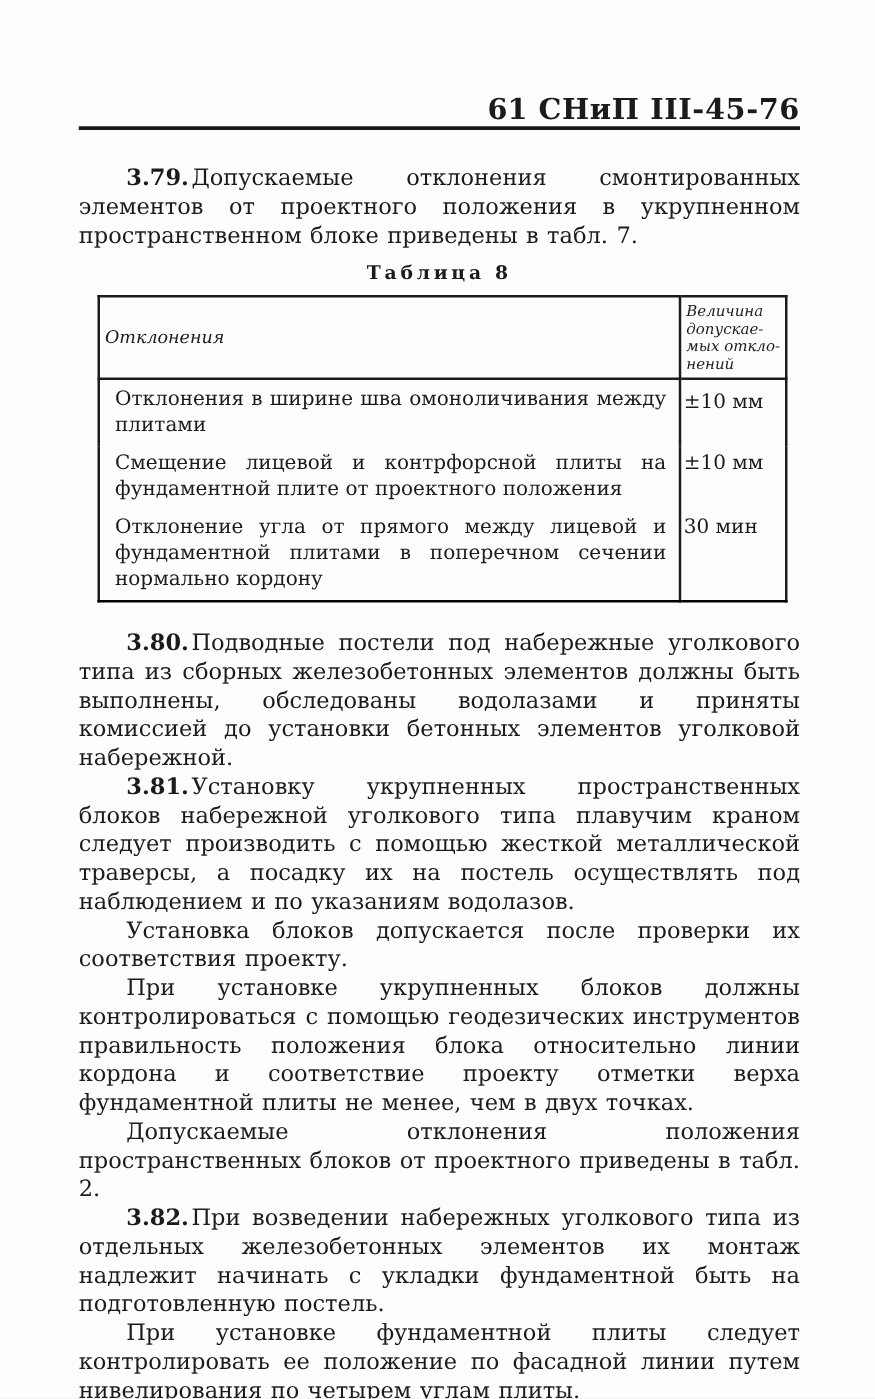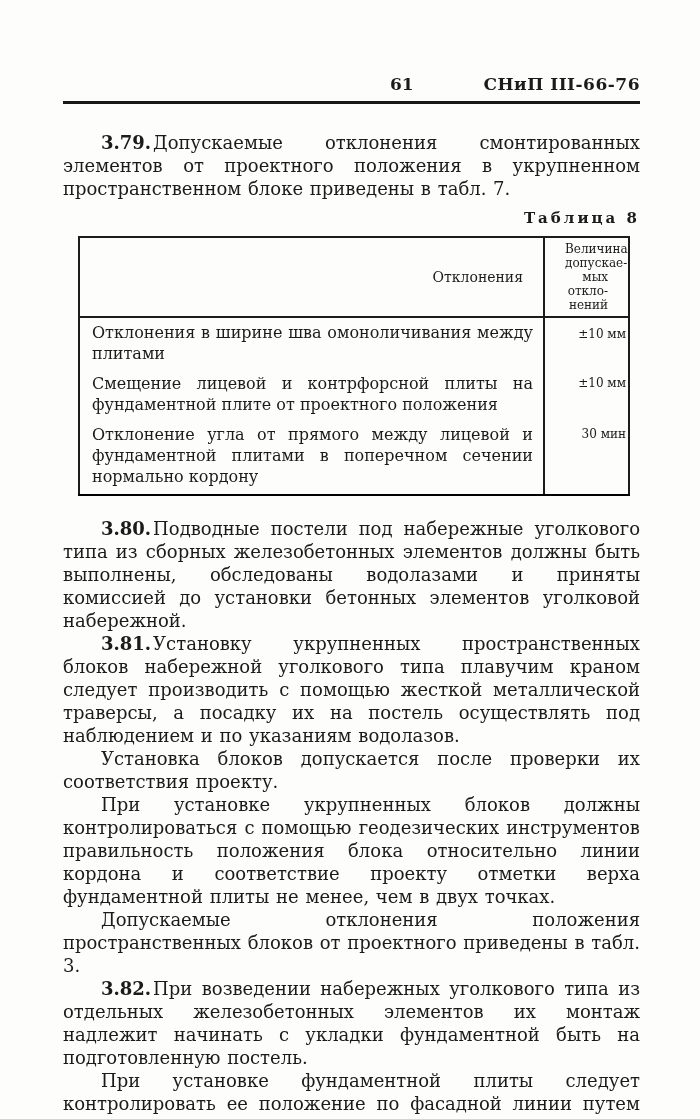--- a/index.html
+++ b/index.html
@@ -6,94 +6,95 @@
   .page{
     width:700px;height:1119px;
     background:#fdfdfb;
     box-sizing:border-box;
     padding:74px 60px 0 63px;
     font-family:"DejaVu Serif","Liberation Serif",serif;
     color:#1b1b1b;
     position:relative;
     overflow:hidden;
   }
-  .page-header{position:relative;height:24px;font-weight:bold;font-size:17px;}
+  .page-header{position:relative;height:24px;font-weight:bold;font-size:23px;}
   .page-num{position:absolute;left:327px;top:0;}
   .doc-code{position:absolute;right:0;top:0;letter-spacing:0.5px;}
   .header-rule{border-top:3px solid #181818;margin-top:3px;}
   .para{
     text-align:justify;
     text-indent:38px;
     font-size:18px;
     line-height:23px;
     margin:0;
     word-spacing:1px;
   }
   .para b.num{font-weight:bold;}
   .para b.num:not(:empty){padding-right:2px;}
   .para-379{margin-top:27px;}
   .table-caption{
-    text-align:right;
+    text-align:center;
     font-weight:bold;
     font-size:15px;
     letter-spacing:3px;
     margin-top:9px;
   }
   table.dev-table{
     border-collapse:collapse;
     table-layout:fixed;
     width:550px;
     margin-left:15px;
     margin-top:9px;
   }
   .dev-table col.c1{width:465px;}
   .dev-table col.c2{width:85px;}
   .dev-table th,.dev-table td{border:2px solid #1c1c1c;}
   .dev-table th{
     font-weight:normal;
     vertical-align:middle;
-    text-align:right;
-    padding:4px 20px;
+    text-align:left;
+    padding:4px 4px;
+    font-style:italic;
   }
   .th-dev{font-size:14px;}
   .th-val{
     font-size:12px;
     line-height:14px;
     white-space:pre-line;
     padding:3px 1px;
   }
   .dev-table td{
     vertical-align:top;
     font-size:16px;
     line-height:21px;
   }
   td.t-dev{
     text-align:justify;
     padding:4px 10px 7px 12px;
     border-top:none;border-bottom:none;
   }
   td.t-val{
-    text-align:right;
+    text-align:left;
     padding:6px 2px;
     border-top:none;border-bottom:none;
-    font-size:12px;
+    font-size:16px;
   }
   .dev-table tbody tr:first-child td{border-top:2px solid #a16207;}
   .dev-table tbody tr:last-child td{border-bottom:2px solid #000000;}
   .dev-table tbody tr:not(:first-child) td{padding-top:2px;}
   .body-paras{margin-top:21px;}
 </style>
 </head>
 <body>
 
 <div class="page">
 
   <div class="page-header">
     <span class="page-num">61</span>
-    <span class="doc-code">СНиП III-66-76</span>
+    <span class="doc-code">СНиП III-45-76</span>
   </div>
   <div class="header-rule"></div>
 
   <p class="para para-379"><b class="num">3.79.</b><span>Допускаемые отклонения смонтированных элементов от проектного положения в укрупненном пространственном блоке приведены в табл. 7.</span></p>
 
   <div class="table-caption">Таблица 8</div>
 
   <table class="dev-table">
     <colgroup>
         <col class="c1">
@@ -122,18 +123,18 @@
         <td class="t-val">30 мин</td>
       </tr>
     </tbody>
   </table>
 
   <div class="body-paras">
     <p class="para"><b class="num">3.80.</b><span>Подводные постели под набережные уголкового типа из сборных железобетонных элементов должны быть выполнены, обследованы водолазами и приняты комиссией до установки бетонных элементов уголковой набережной.</span></p>
     <p class="para"><b class="num">3.81.</b><span>Установку укрупненных пространственных блоков набережной уголкового типа плавучим краном следует производить с помощью жесткой металлической траверсы, а посадку их на постель осуществлять под наблюдением и по указаниям водолазов.</span></p>
     <p class="para"><b class="num"></b><span>Установка блоков допускается после проверки их соответствия проекту.</span></p>
     <p class="para"><b class="num"></b><span>При установке укрупненных блоков должны контролироваться с помощью геодезических инструментов правильность положения блока относительно линии кордона и соответствие проекту отметки верха фундаментной плиты не менее, чем в двух точках.</span></p>
-    <p class="para"><b class="num"></b><span>Допускаемые отклонения положения пространственных блоков от проектного приведены в табл. 3.</span></p>
+    <p class="para"><b class="num"></b><span>Допускаемые отклонения положения пространственных блоков от проектного приведены в табл. 2.</span></p>
     <p class="para"><b class="num">3.82.</b><span>При возведении набережных уголкового типа из отдельных железобетонных элементов их монтаж надлежит начинать с укладки фундаментной быть на подготовленную постель.</span></p>
     <p class="para"><b class="num"></b><span>При установке фундаментной плиты следует контролировать ее положение по фасадной линии путем нивелирования по четырем углам плиты.</span></p>
   </div>
 
 </div>
 
 </body></html>

